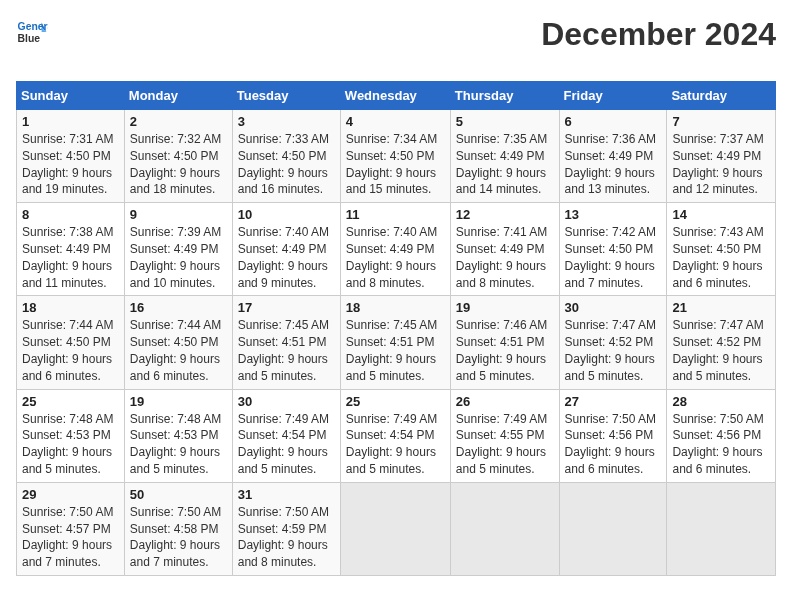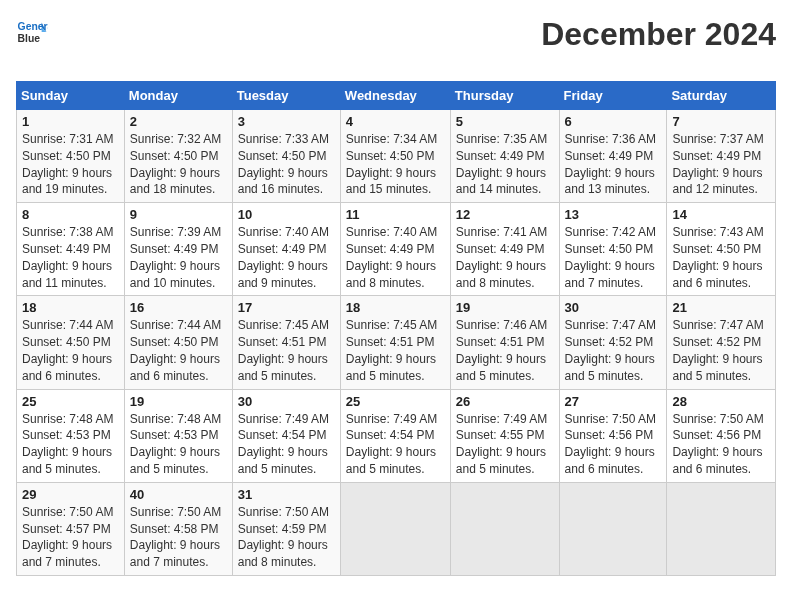--- a/index.html
+++ b/index.html
@@ -344,21 +344,21 @@
       <tr>
         <td>
         <span class="day-num">29</span>
         <div class="day-info">
           Sunrise: 7:50 AM<br>
           Sunset: 4:57 PM<br>
           Daylight: 9 hours and 7 minutes.
         </div>
       </td>
         <td>
-        <span class="day-num">40</span>
+        <span class="day-num">50</span>
         <div class="day-info">
           Sunrise: 7:50 AM<br>
           Sunset: 4:58 PM<br>
           Daylight: 9 hours and 7 minutes.
         </div>
       </td>
         <td>
         <span class="day-num">31</span>
         <div class="day-info">
           Sunrise: 7:50 AM<br>

